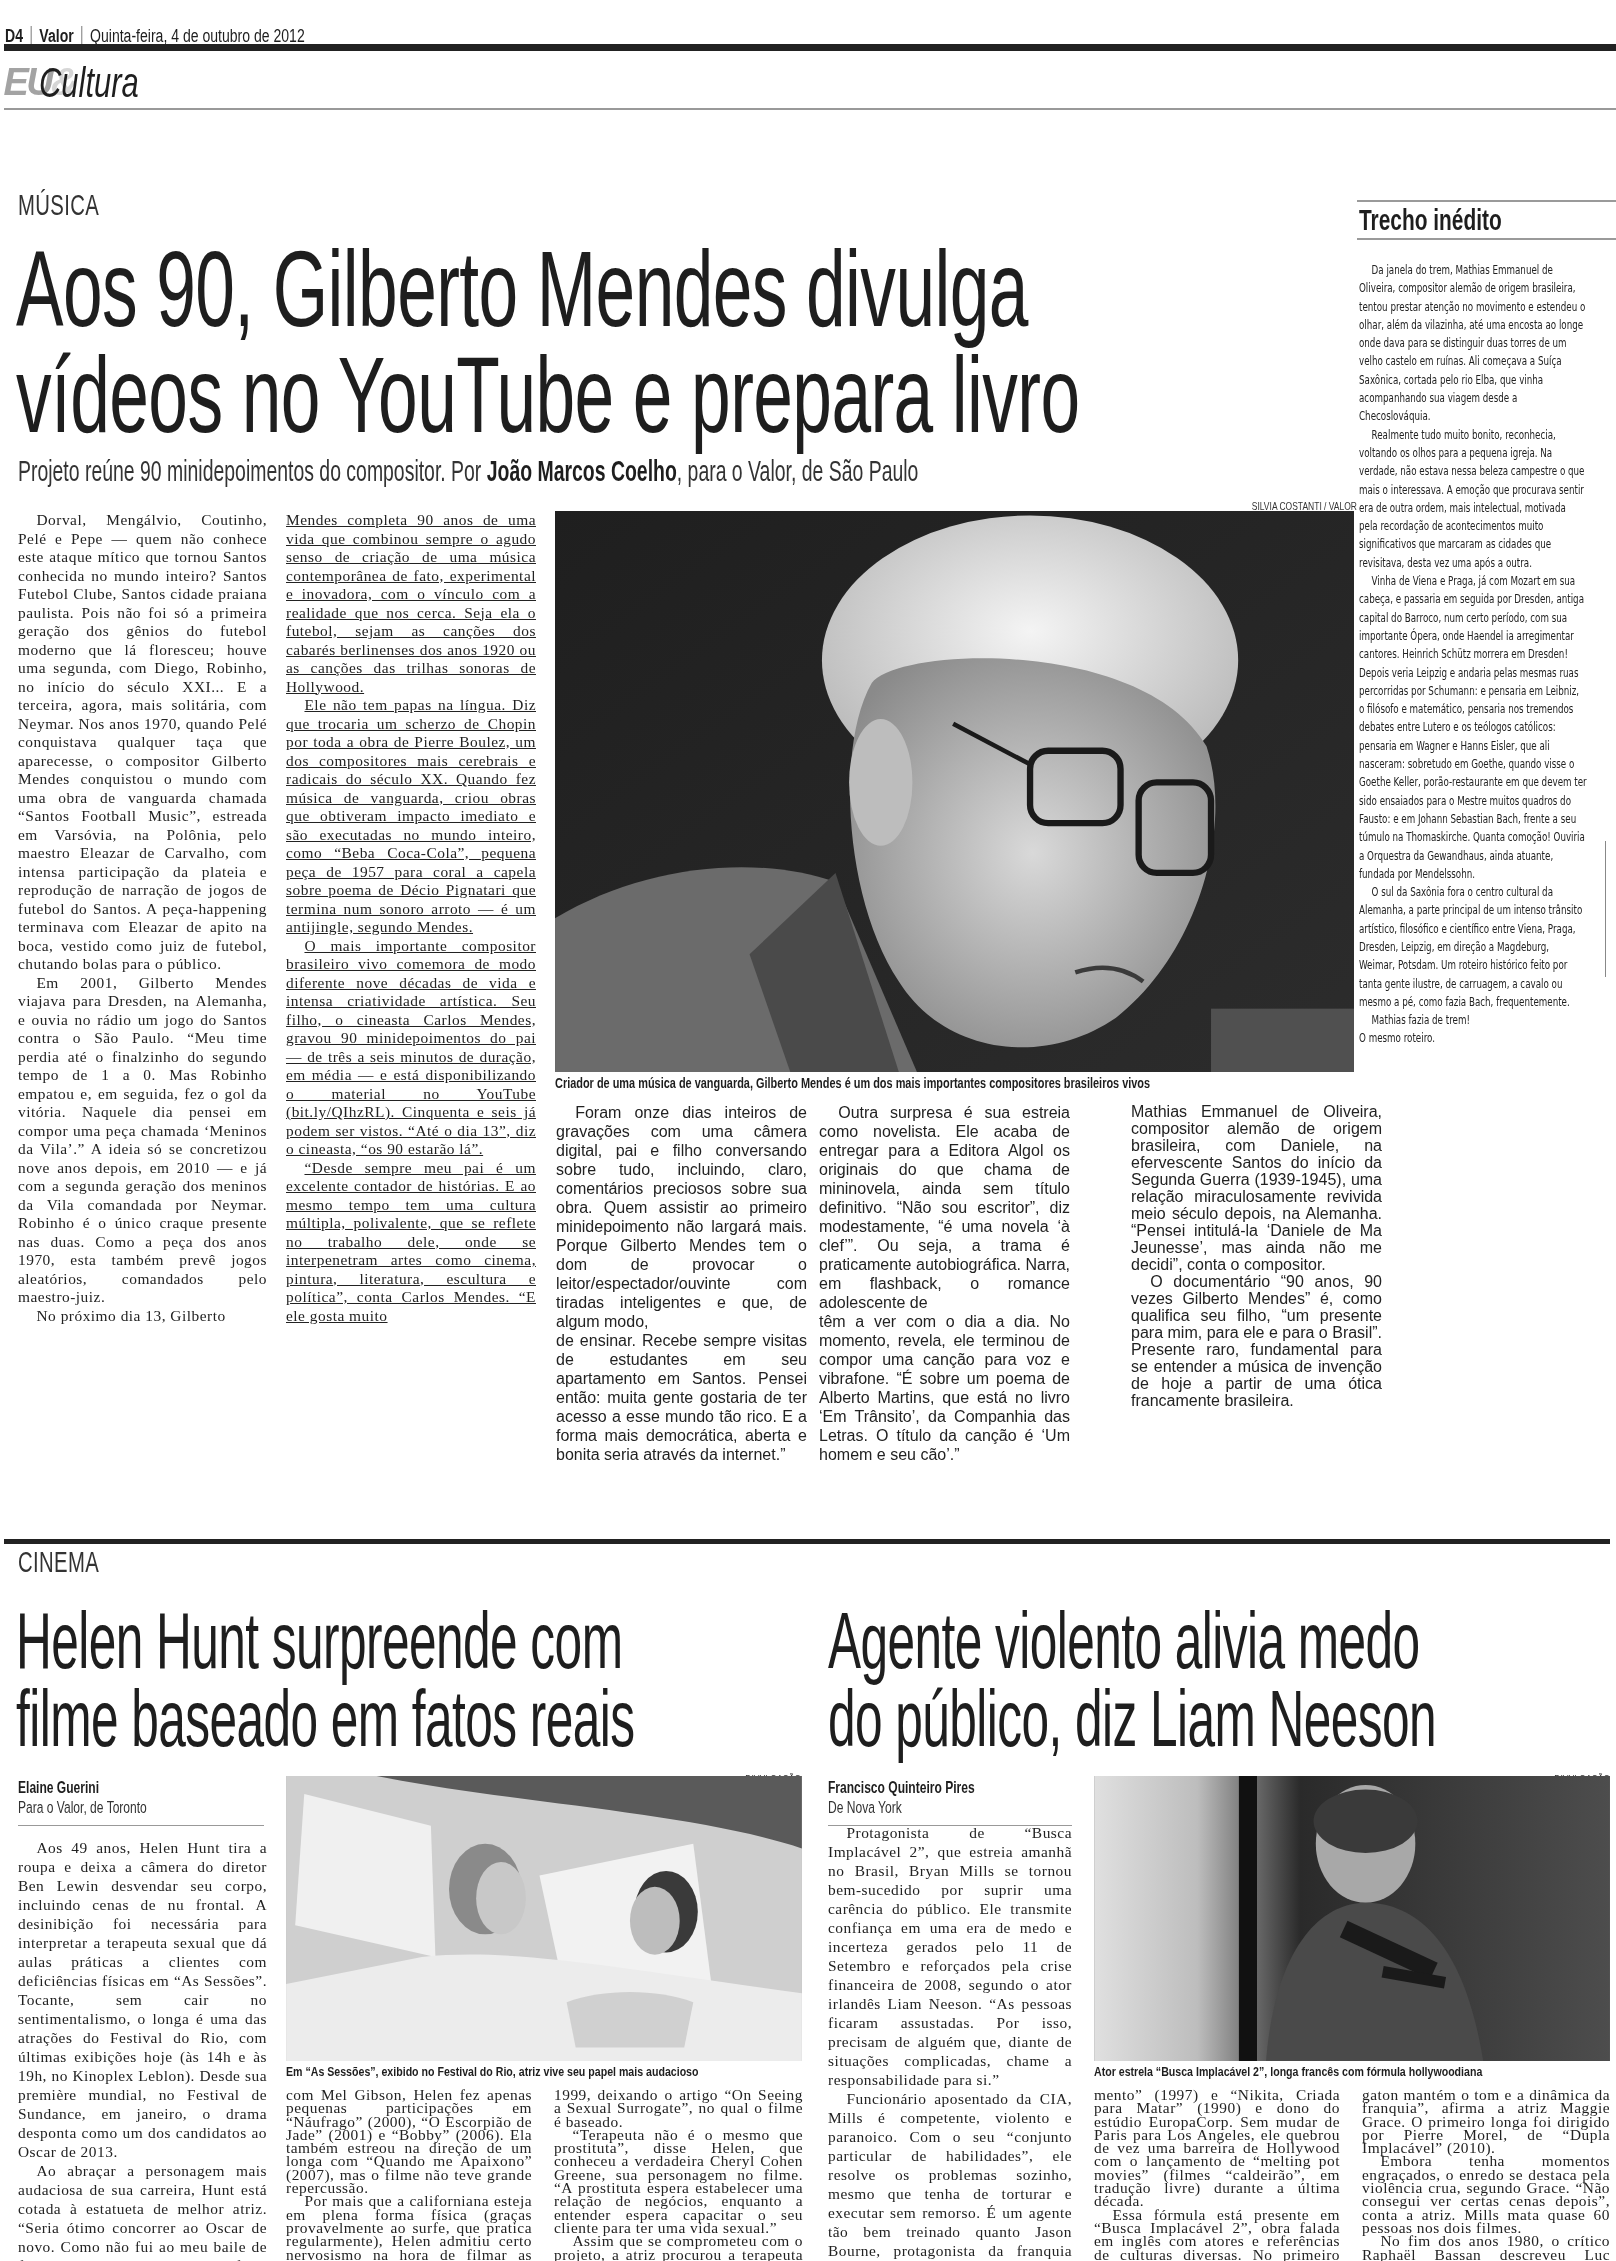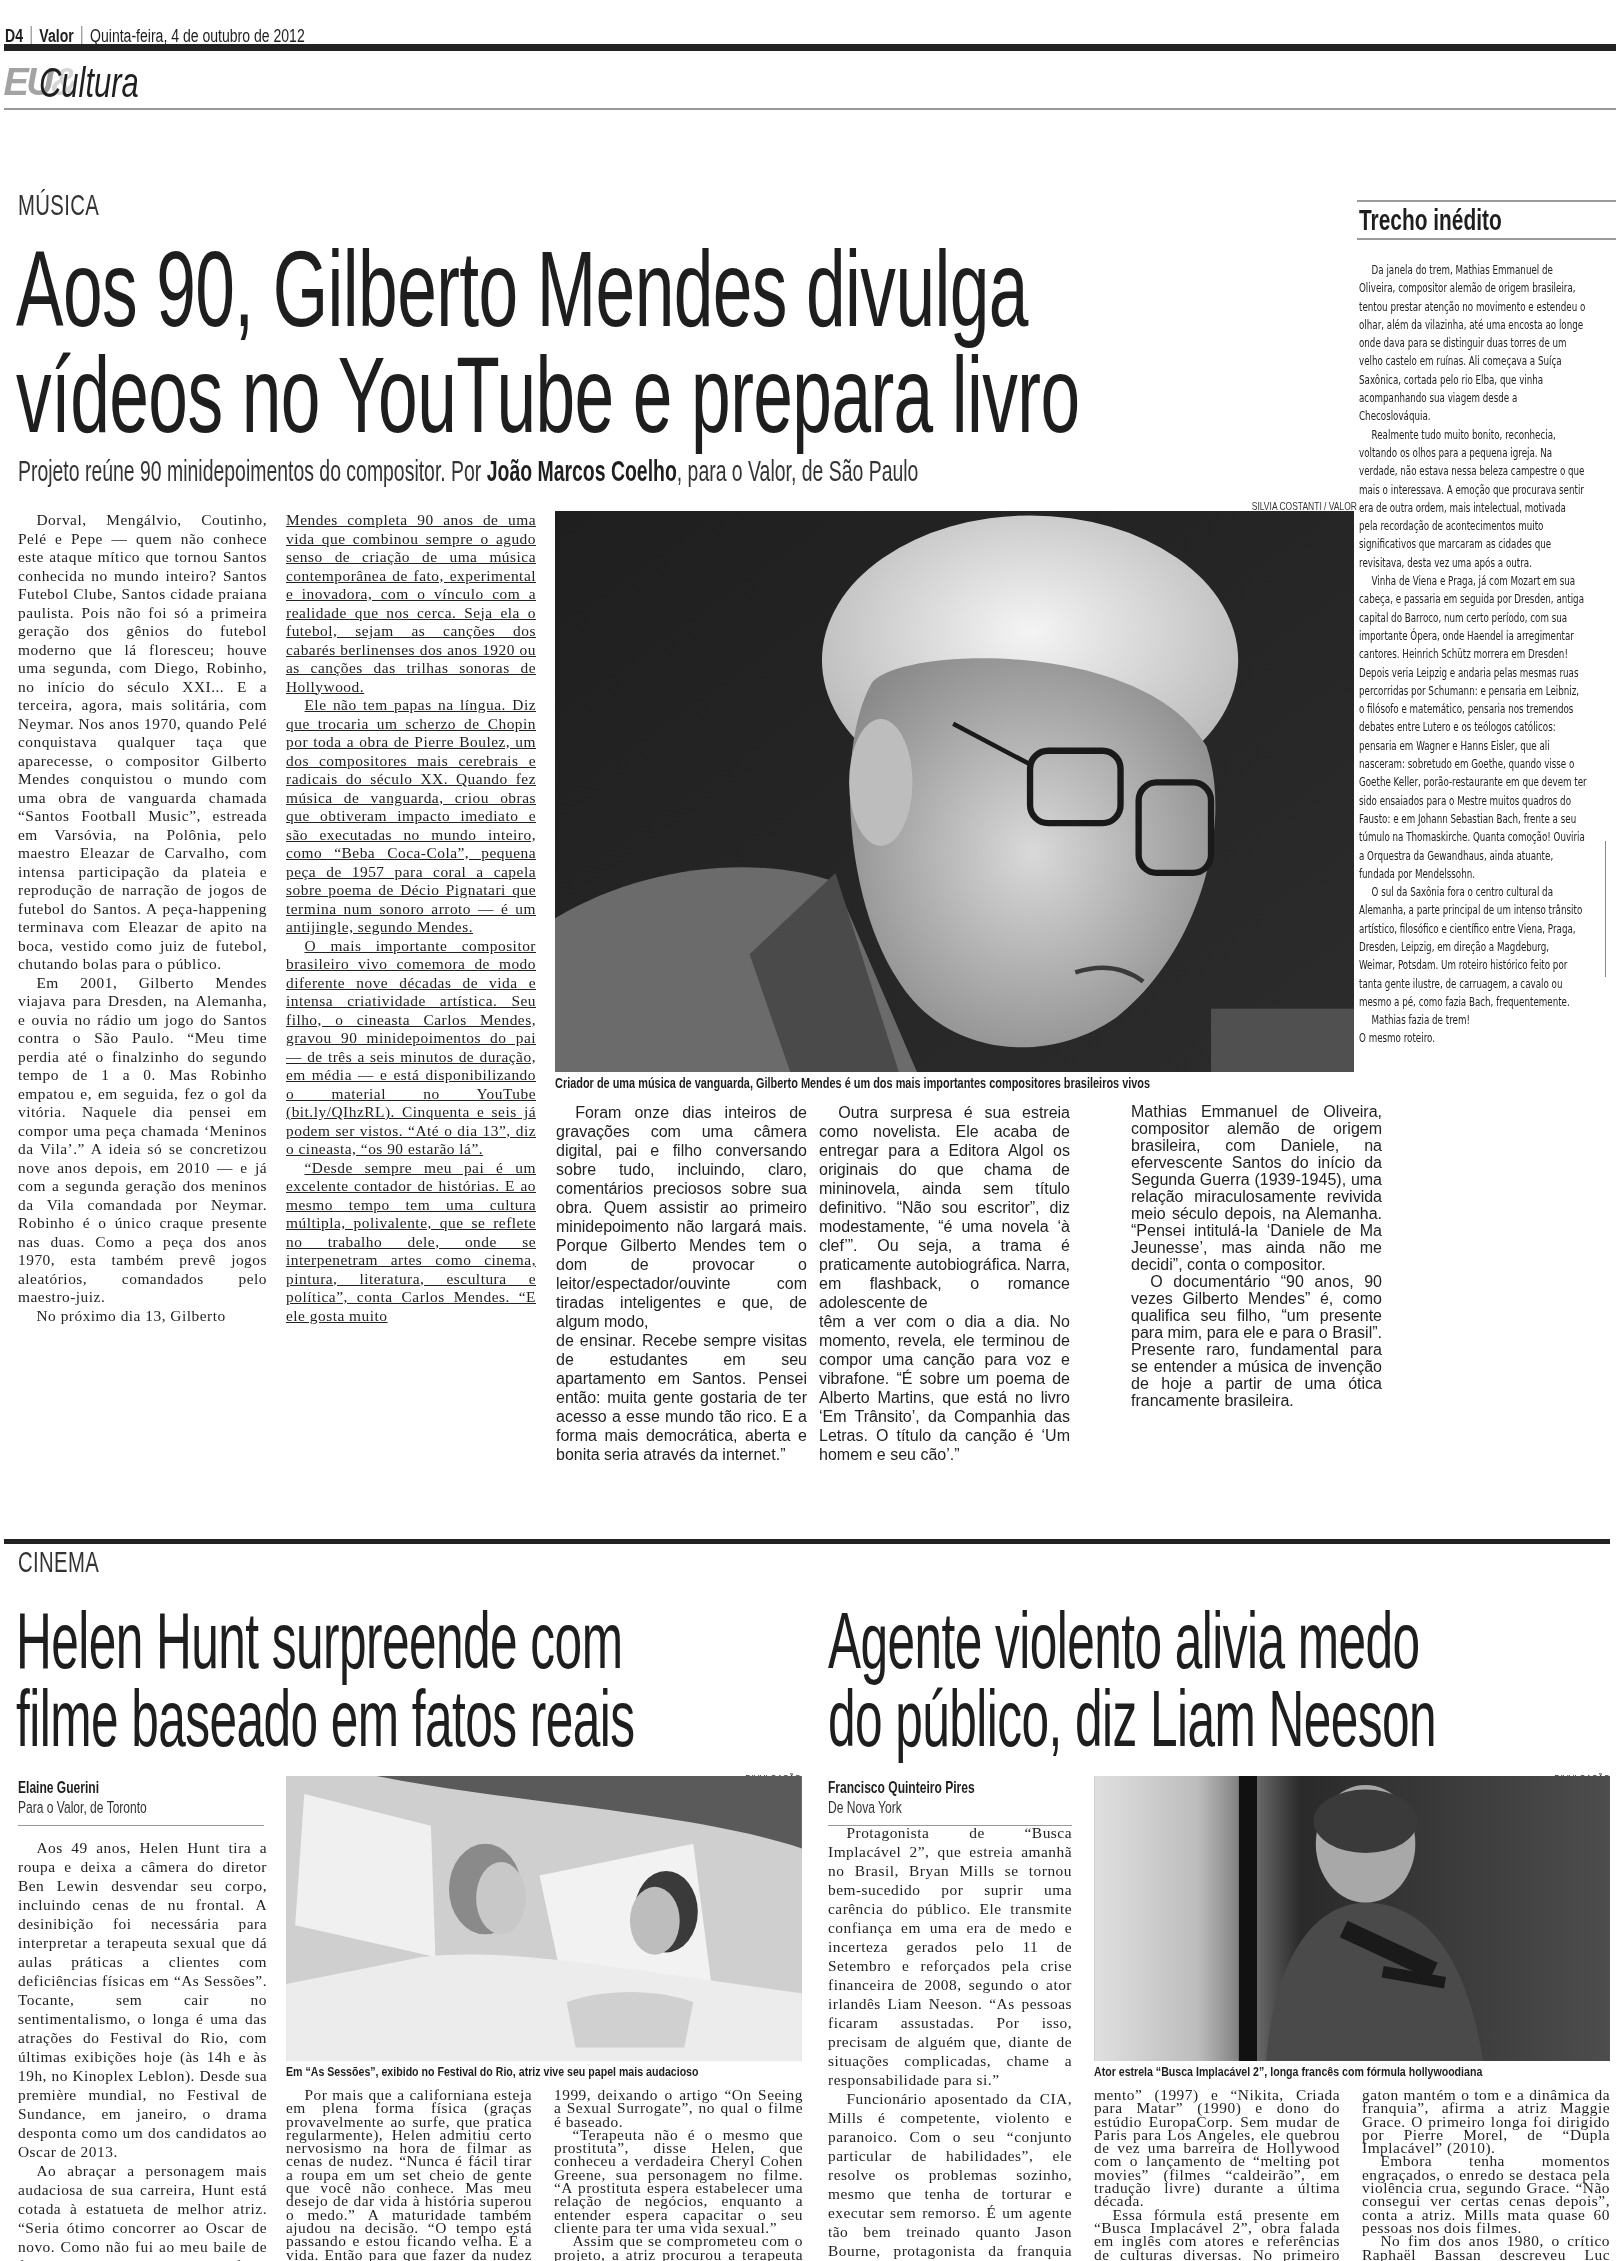--- a/index.html
+++ b/index.html
@@ -171,20 +171,21 @@
   </svg>
 </div>
 <div class="abs caption" style="top:2064px;left:286px;font-size:13.6px;transform:scaleX(0.78);">Em “As Sessões”, exibido no Festival do Rio, atriz vive seu papel mais audacioso</div>
 
 <div class="abs body-col" style="top:1838px;left:18px;width:249px;font-size:15.4px;line-height:19px;letter-spacing:0.5px;">
   <p>Aos 49 anos, Helen Hunt tira a roupa e deixa a câmera do diretor Ben Lewin desvendar seu corpo, incluindo cenas de nu frontal. A desinibição foi necessária para interpretar a terapeuta sexual que dá aulas práticas a clientes com deficiências físicas em “As Sessões”. Tocante, sem cair no sentimentalismo, o longa é uma das atrações do Festival do Rio, com últimas exibições hoje (às 14h e às 19h, no Kinoplex Leblon). Desde sua première mundial, no Festival de Sundance, em janeiro, o drama desponta como um dos candidatos ao Oscar de 2013.</p>
   <p>Ao abraçar a personagem mais audaciosa de sua carreira, Hunt está cotada à estatueta de melhor atriz. “Seria ótimo concorrer ao Oscar de novo. Como não fui ao meu baile de formatura, a cerimônia de 1998 foi o único momento Cinderela da minha vida”, disse a atriz, premiada com o troféu da Academia por seu papel em “Melhor é Impossível” (1997), no qual interpretava a garçonete preferida do problemático personagem vivido por Jack Nicholson.</p>
 
 </div>
 <div class="abs body-col" style="top:2088px;left:286px;width:246px;font-size:15.4px;line-height:13.3px;letter-spacing:0.5px;">
+  <p style="text-indent:0">com Mel Gibson, Helen fez apenas pequenas participações em “Náufrago” (2000), “O Escorpião de Jade” (2001) e “Bobby” (2006). Ela também estreou na direção de um longa com “Quando me Apaixono” (2007), mas o filme não teve grande repercussão.</p>
   <p>Por mais que a californiana esteja em plena forma física (graças provavelmente ao surfe, que pratica regularmente), Helen admitiu certo nervosismo na hora de filmar as cenas de nudez. “Nunca é fácil tirar a roupa em um set cheio de gente que você não conhece. Mas meu desejo de dar vida à história superou o medo.” A maturidade também ajudou na decisão. “O tempo está passando e estou ficando velha. É a vida. Então para que fazer da nudez um problema?”</p>
 
 </div>
 <div class="abs body-col" style="top:2088px;left:554px;width:249px;font-size:15.4px;line-height:13.3px;letter-spacing:0.5px;">
   <p style="text-indent:0">1999, deixando o artigo “On Seeing a Sexual Surrogate”, no qual o filme é baseado.</p>
   <p>“Terapeuta não é o mesmo que prostituta”, disse Helen, que conheceu a verdadeira Cheryl Cohen Greene, sua personagem no filme. “A prostituta espera estabelecer uma relação de negócios, enquanto a entender espera capacitar o seu cliente para ter uma vida sexual.”</p>
   <p>Assim que se comprometeu com o projeto, a atriz procurou a terapeuta para ajudá-la na composição da sua personagem. “Eu já tinha encarnado pessoas reais no cinema antes. Mas elas só apareciam no set no meio das filmagens, quando eu já tinha criado a minha versão. Dessa vez, consegui buscar minha inspiração na fonte.”</p>
 
 </div>
 

